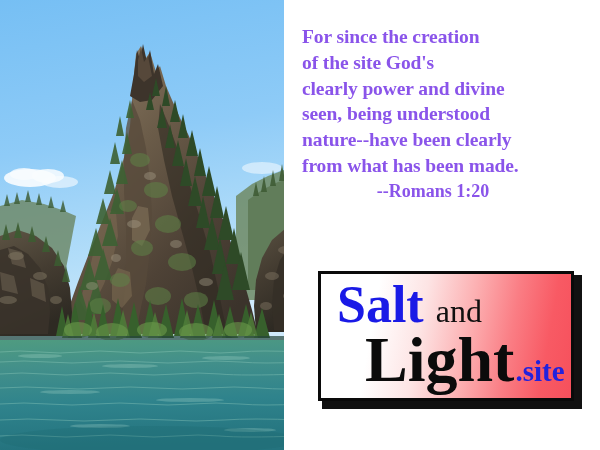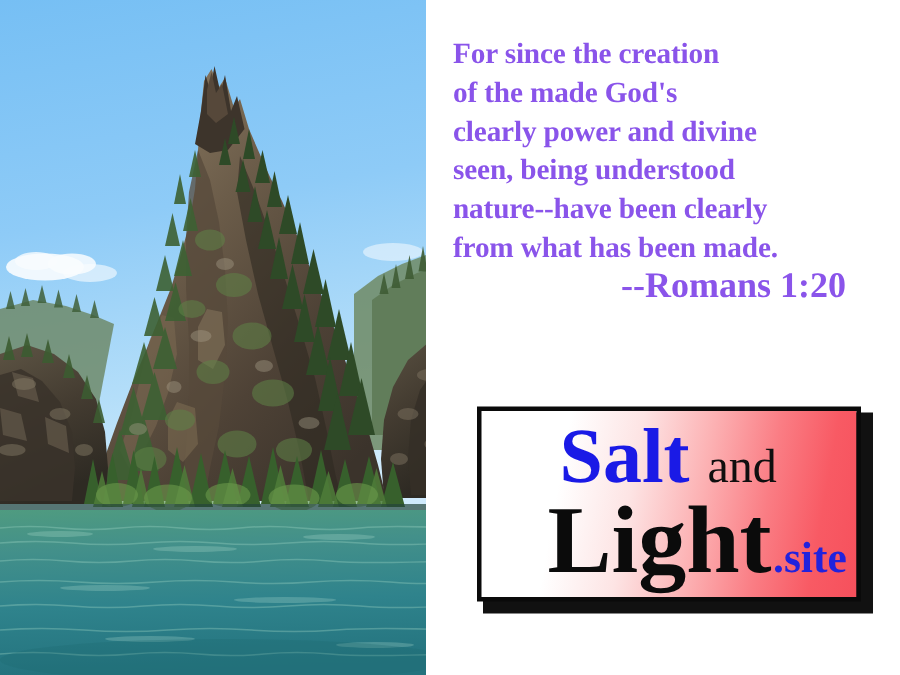--- a/index.html
+++ b/index.html
@@ -61,24 +61,24 @@
     font-weight: bold;
     font-size: 19.5px;
     line-height: 25.8px;
     color: #8a54ea;
     white-space: pre;
     letter-spacing: -0.1px;
   }
   .verse-attrib {
     font-family: "Liberation Serif", serif;
     font-weight: bold;
-    font-size: 24px;
+    font-size: 18px;
     line-height: 25.8px;
     color: #8a54ea;
-    text-align: right;
+    text-align: center;
     padding-right: 14px;
     white-space: pre;
   }
 
   
   .logo-shadow {
     position: absolute;
     left: 322px;
     top: 275px;
     width: 260px;
@@ -107,21 +107,20 @@
     position: relative;
     width: 100%;
     height: 100%;
   }
   .logo-row-1 {
     position: absolute;
     left: 16px;
     top: 2px;
     display: flex;
     align-items: baseline;
-    margin-left: 36px;
   }
   .logo-salt {
     font-family: "Liberation Serif", serif;
     font-weight: bold;
     font-size: 52px;
     line-height: 58px;
     color: #1a1ae6;
   }
   .logo-and {
     font-family: "Liberation Serif", serif;
@@ -394,21 +393,21 @@
       <g fill="#1f6a72" opacity="0.3">
         <ellipse cx="150" cy="440" rx="150" ry="14"></ellipse>
       </g>
     </svg>
   </div>
 
   <div class="right-panel">
 
     <div class="verse-block">
       <div class="verse-line">For since the creation</div>
-      <div class="verse-line">of the made God's</div>
+      <div class="verse-line">of the site God's</div>
       <div class="verse-line">clearly power and divine</div>
       <div class="verse-line">seen, being understood</div>
       <div class="verse-line">nature--have been clearly</div>
       <div class="verse-line">from what has been made.</div>
       <div class="verse-attrib">--Romans 1:20</div>
     </div>
 
   </div>
 
   <div class="logo-shadow"></div>

